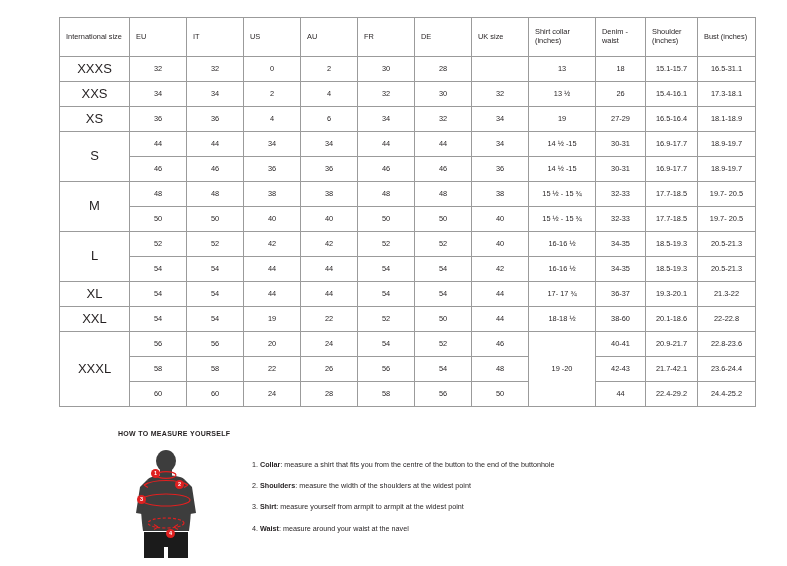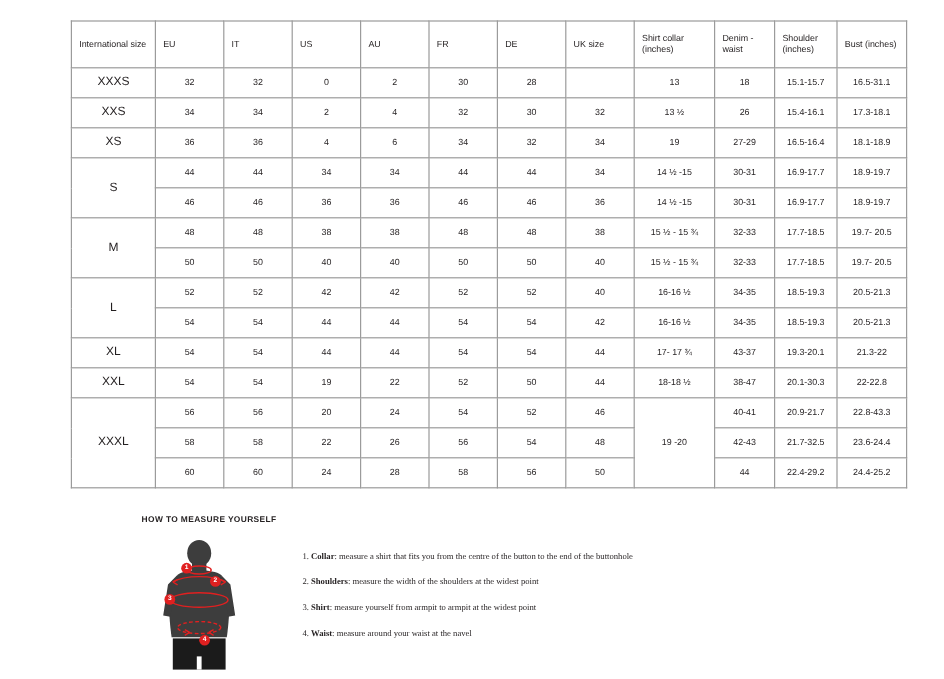--- a/index.html
+++ b/index.html
@@ -54,21 +54,21 @@
     font-size: 7.4px;
     padding: 2px 3px;
   }
 
   table.size-table th.left-head {
     text-align: left;
     padding-left: 6px;
   }
 
   td.intl {
-    font-size: 10px;
+    font-size: 13px;
   }
 
   
   col.c-intl    { width: 70px; }
   col.c-eu      { width: 57px; }
   col.c-it      { width: 57px; }
   col.c-us      { width: 57px; }
   col.c-au      { width: 57px; }
   col.c-fr      { width: 57px; }
   col.c-de      { width: 57px; }
@@ -103,21 +103,20 @@
     width: 120px;
     height: 120px;
     position: relative;
     flex: 0 0 120px;
   }
 
   .measure-list {
     margin: 14px 0 0 14px;
     padding: 0;
     list-style: none;
-    font-family: Liberation Serif, serif;
   }
 
   .measure-list li {
     font-size: 7.2px;
     line-height: 1.0;
     margin-bottom: 14px;
     color: #231f20;
     white-space: nowrap;
   }
   .measure-list li b { font-weight: bold; }
@@ -299,62 +298,62 @@
           <tr>
             <td class="intl">XL</td>
             <td>54</td>
             <td>54</td>
             <td>44</td>
             <td>44</td>
             <td>54</td>
             <td>54</td>
             <td>44</td>
             <td>17- 17 ¾</td>
-            <td>43-37</td>
+            <td>36-37</td>
             <td>19.3-20.1</td>
             <td>21.3-22</td>
           </tr>
           <tr>
             <td class="intl">XXL</td>
             <td>54</td>
             <td>54</td>
             <td>19</td>
             <td>22</td>
             <td>52</td>
             <td>50</td>
             <td>44</td>
             <td>18-18 ½</td>
-            <td>38-47</td>
-            <td>20.1-30.3</td>
+            <td>38-60</td>
+            <td>20.1-18.6</td>
             <td>22-22.8</td>
           </tr>
           <tr>
             <td class="intl" rowspan="3">XXXL</td>
             <td>56</td>
             <td>56</td>
             <td>20</td>
             <td>24</td>
             <td>54</td>
             <td>52</td>
             <td>46</td>
             <td rowspan="3">19 -20</td>
             <td>40-41</td>
             <td>20.9-21.7</td>
-            <td>22.8-43.3</td>
+            <td>22.8-23.6</td>
           </tr>
           <tr>
             <td>58</td>
             <td>58</td>
             <td>22</td>
             <td>26</td>
             <td>56</td>
             <td>54</td>
             <td>48</td>
             <td>42-43</td>
-            <td>21.7-32.5</td>
+            <td>21.7-42.1</td>
             <td>23.6-24.4</td>
           </tr>
           <tr>
             <td>60</td>
             <td>60</td>
             <td>24</td>
             <td>28</td>
             <td>58</td>
             <td>56</td>
             <td>50</td>

